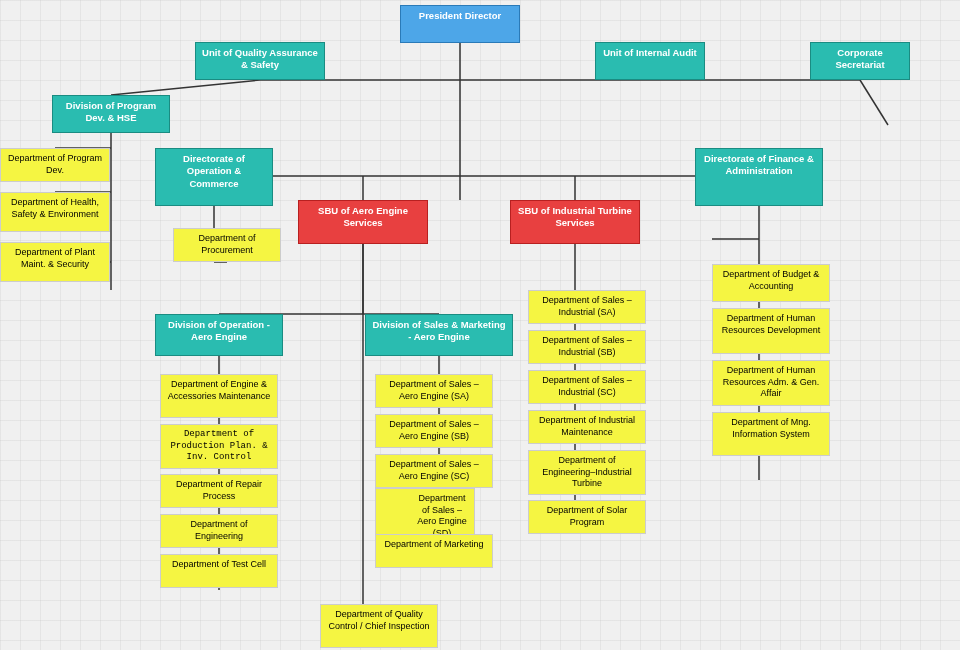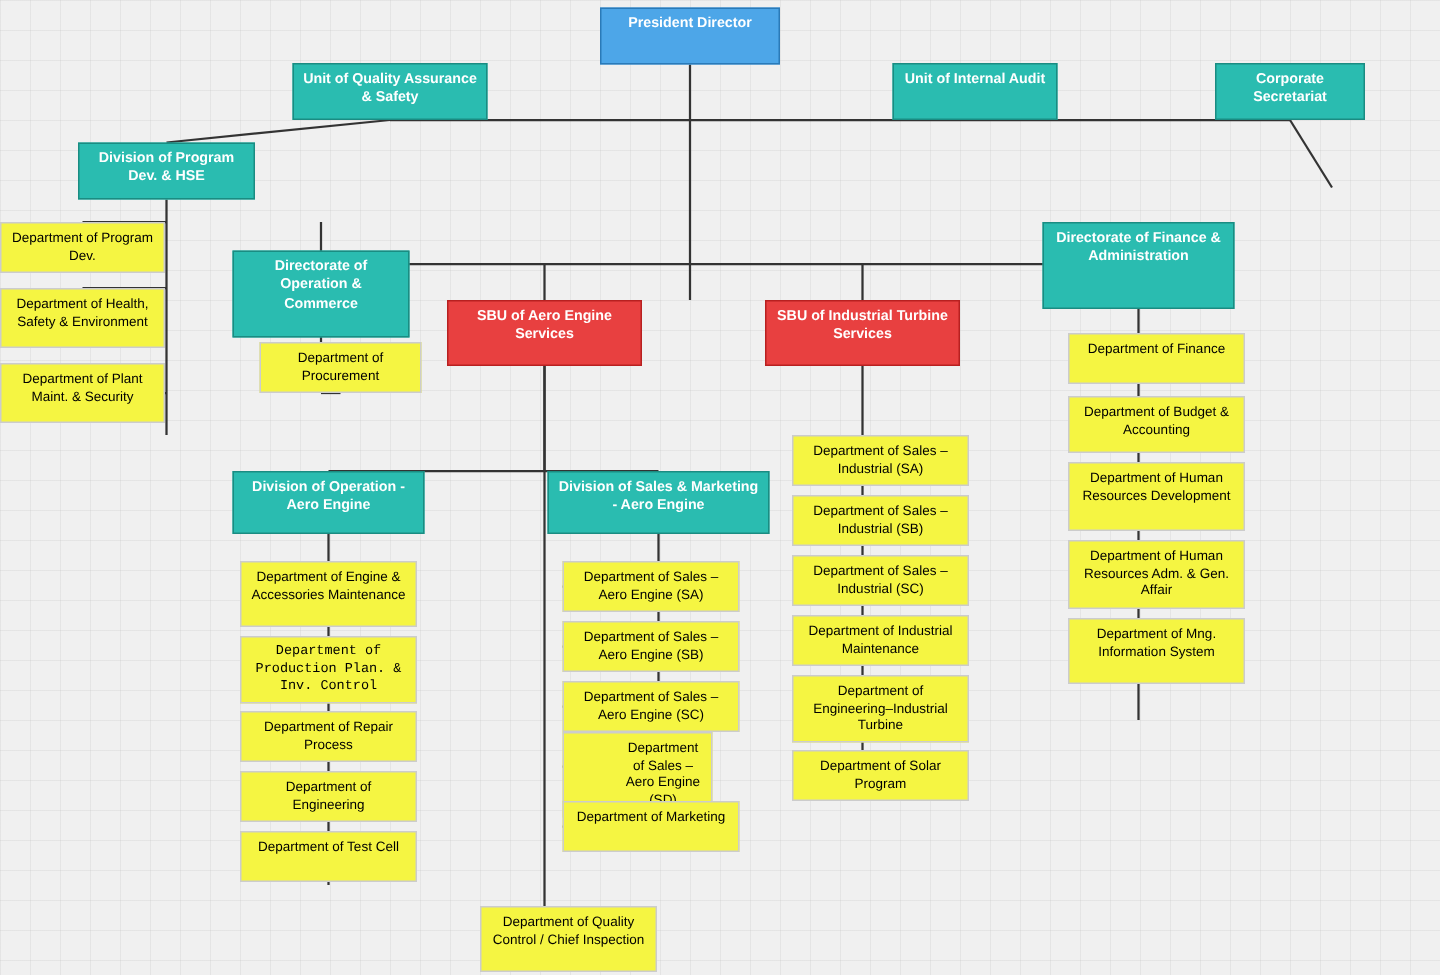--- a/index.html
+++ b/index.html
@@ -130,36 +130,34 @@
     <div class="node teal" style="left: 195px; top: 42px; width: 130px; min-height: 38px;">Unit of Quality
 Assurance &amp; Safety</div>
     <div class="node teal" style="left: 595px; top: 42px; width: 110px; min-height: 38px;">Unit of
 Internal Audit</div>
     <div class="node teal" style="left: 810px; top: 42px; width: 100px; min-height: 38px;">Corporate
 Secretariat</div>
     <div class="node teal" style="left: 52px; top: 95px; width: 118px; min-height: 38px;">Division of
 Program Dev. &amp; HSE</div>
     <div class="node yellow" style="left: 0px; top: 148px; width: 110px; min-height: 34px;">Department of
 Program Dev.</div>
-    <div class="node teal" style="left: 155px; top: 148px; width: 118px; min-height: 58px; margin-top: 19px;">Directorate of
+    <div class="node teal" style="left: 155px; top: 148px; width: 118px; min-height: 58px;">Directorate of
 Operation &amp;
 Commerce</div>
     <div class="node teal" style="left: 695px; top: 148px; width: 128px; min-height: 58px;">Directorate of
 Finance &amp;
 Administration</div>
     <div class="node yellow" style="left: 0px; top: 192px; width: 110px; min-height: 40px;">Department of
 Health, Safety &amp;
 Environment</div>
     <div class="node yellow" style="left: 0px; top: 242px; width: 110px; min-height: 40px;">Department of
 Plant Maint. &amp;
 Security</div>
     <div class="node yellow" style="left: 173px; top: 228px; width: 108px; min-height: 34px;">Department of
 Procurement</div>
-    <div class="node yellow" style="left: 712px; top: 222px; width: 118px; min-height: 34px;">Department
-of Finance</div>
     <div class="node yellow" style="left: 712px; top: 264px; width: 118px; min-height: 38px;">Department of
 Budget &amp; Accounting</div>
     <div class="node red" style="left: 298px; top: 200px; width: 130px; min-height: 44px;">SBU of Aero
 Engine Services</div>
     <div class="node red" style="left: 510px; top: 200px; width: 130px; min-height: 44px;">SBU of Industrial
 Turbine Services</div>
     <div class="node yellow" style="left: 712px; top: 308px; width: 118px; min-height: 46px;">Department of
 Human Resources
 Development</div>
     <div class="node yellow" style="left: 712px; top: 360px; width: 118px; min-height: 46px;">Department of

